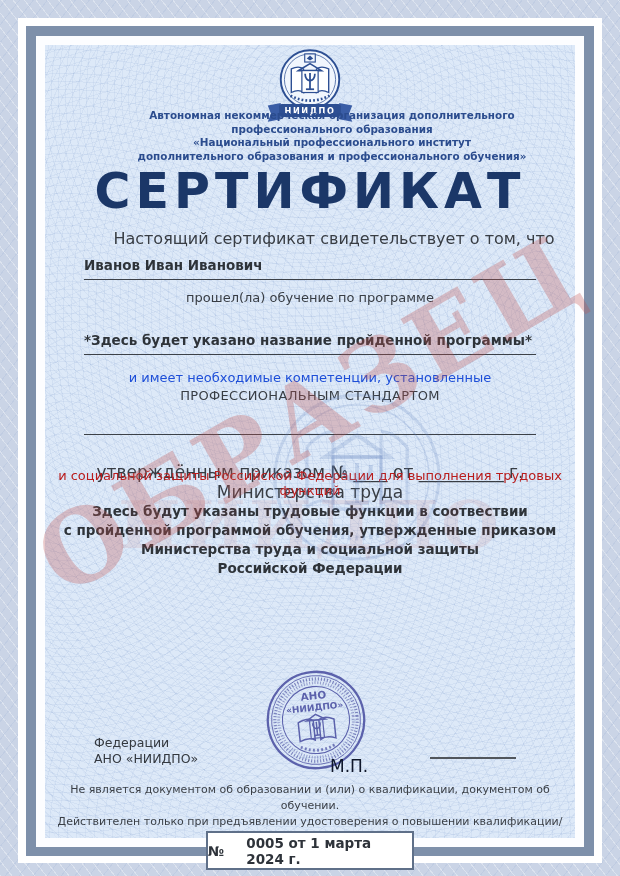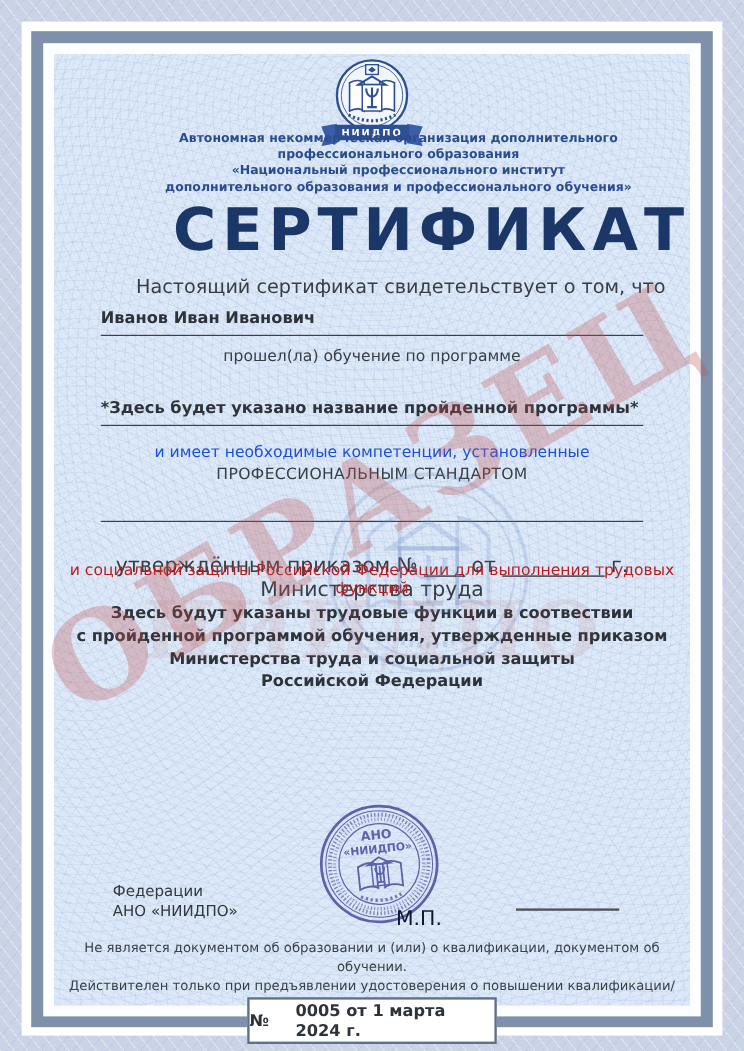--- a/index.html
+++ b/index.html
@@ -23,21 +23,21 @@
     background:
       repeating-radial-gradient(circle at 50% 6%,  transparent 0 6px, rgba(95,130,190,.085) 6px 7px),
       repeating-radial-gradient(circle at 94% 34%, transparent 0 7px, rgba(95,130,190,.09) 7px 8px),
       repeating-radial-gradient(circle at 4% 55%,  transparent 0 7px, rgba(95,130,190,.09) 7px 8px),
       repeating-radial-gradient(circle at 50% 100%,transparent 0 8px, rgba(95,130,190,.08) 8px 9px),
       repeating-linear-gradient(55deg, transparent 0 9px, rgba(130,160,210,.06) 9px 10px);
   }
   .abs { position:absolute; }
   .full { left:0; width:100%; text-align:center; }
   .org { top:64px; font-size:10.4px; font-weight:600; color:#2b4c8e; line-height:13.5px;padding-left:44px; }
-  .title { top:118px; font-size:49px; font-weight:700; letter-spacing:5px; color:#1b3768;text-align:right; }
+  .title { top:118px; font-size:49px; font-weight:700; letter-spacing:5px; color:#1b3768; }
   .subtitle { top:184px; font-size:16px; color:#383d44;margin-left:24px; }
   .field { left:50%; transform:translateX(-50%); width:452px; text-align:left;
            border-bottom:1.5px solid #3c4148; padding-bottom:6px;
            font-size:13.5px; font-weight:700; color:#2e3339; }
   .field-name { top:212px; }
   .training { top:245px; font-size:13px; color:#383d44; }
   .field-program { top:287px; }
   .comp1 { top:325px; font-size:13px; color:#1d4ed8; }
   .comp2 { top:343px; font-size:13px; color:#383d44; letter-spacing:.3px; }
   .blank-line { top:374px; left:50%; transform:translateX(-50%); width:452px; height:16px;

